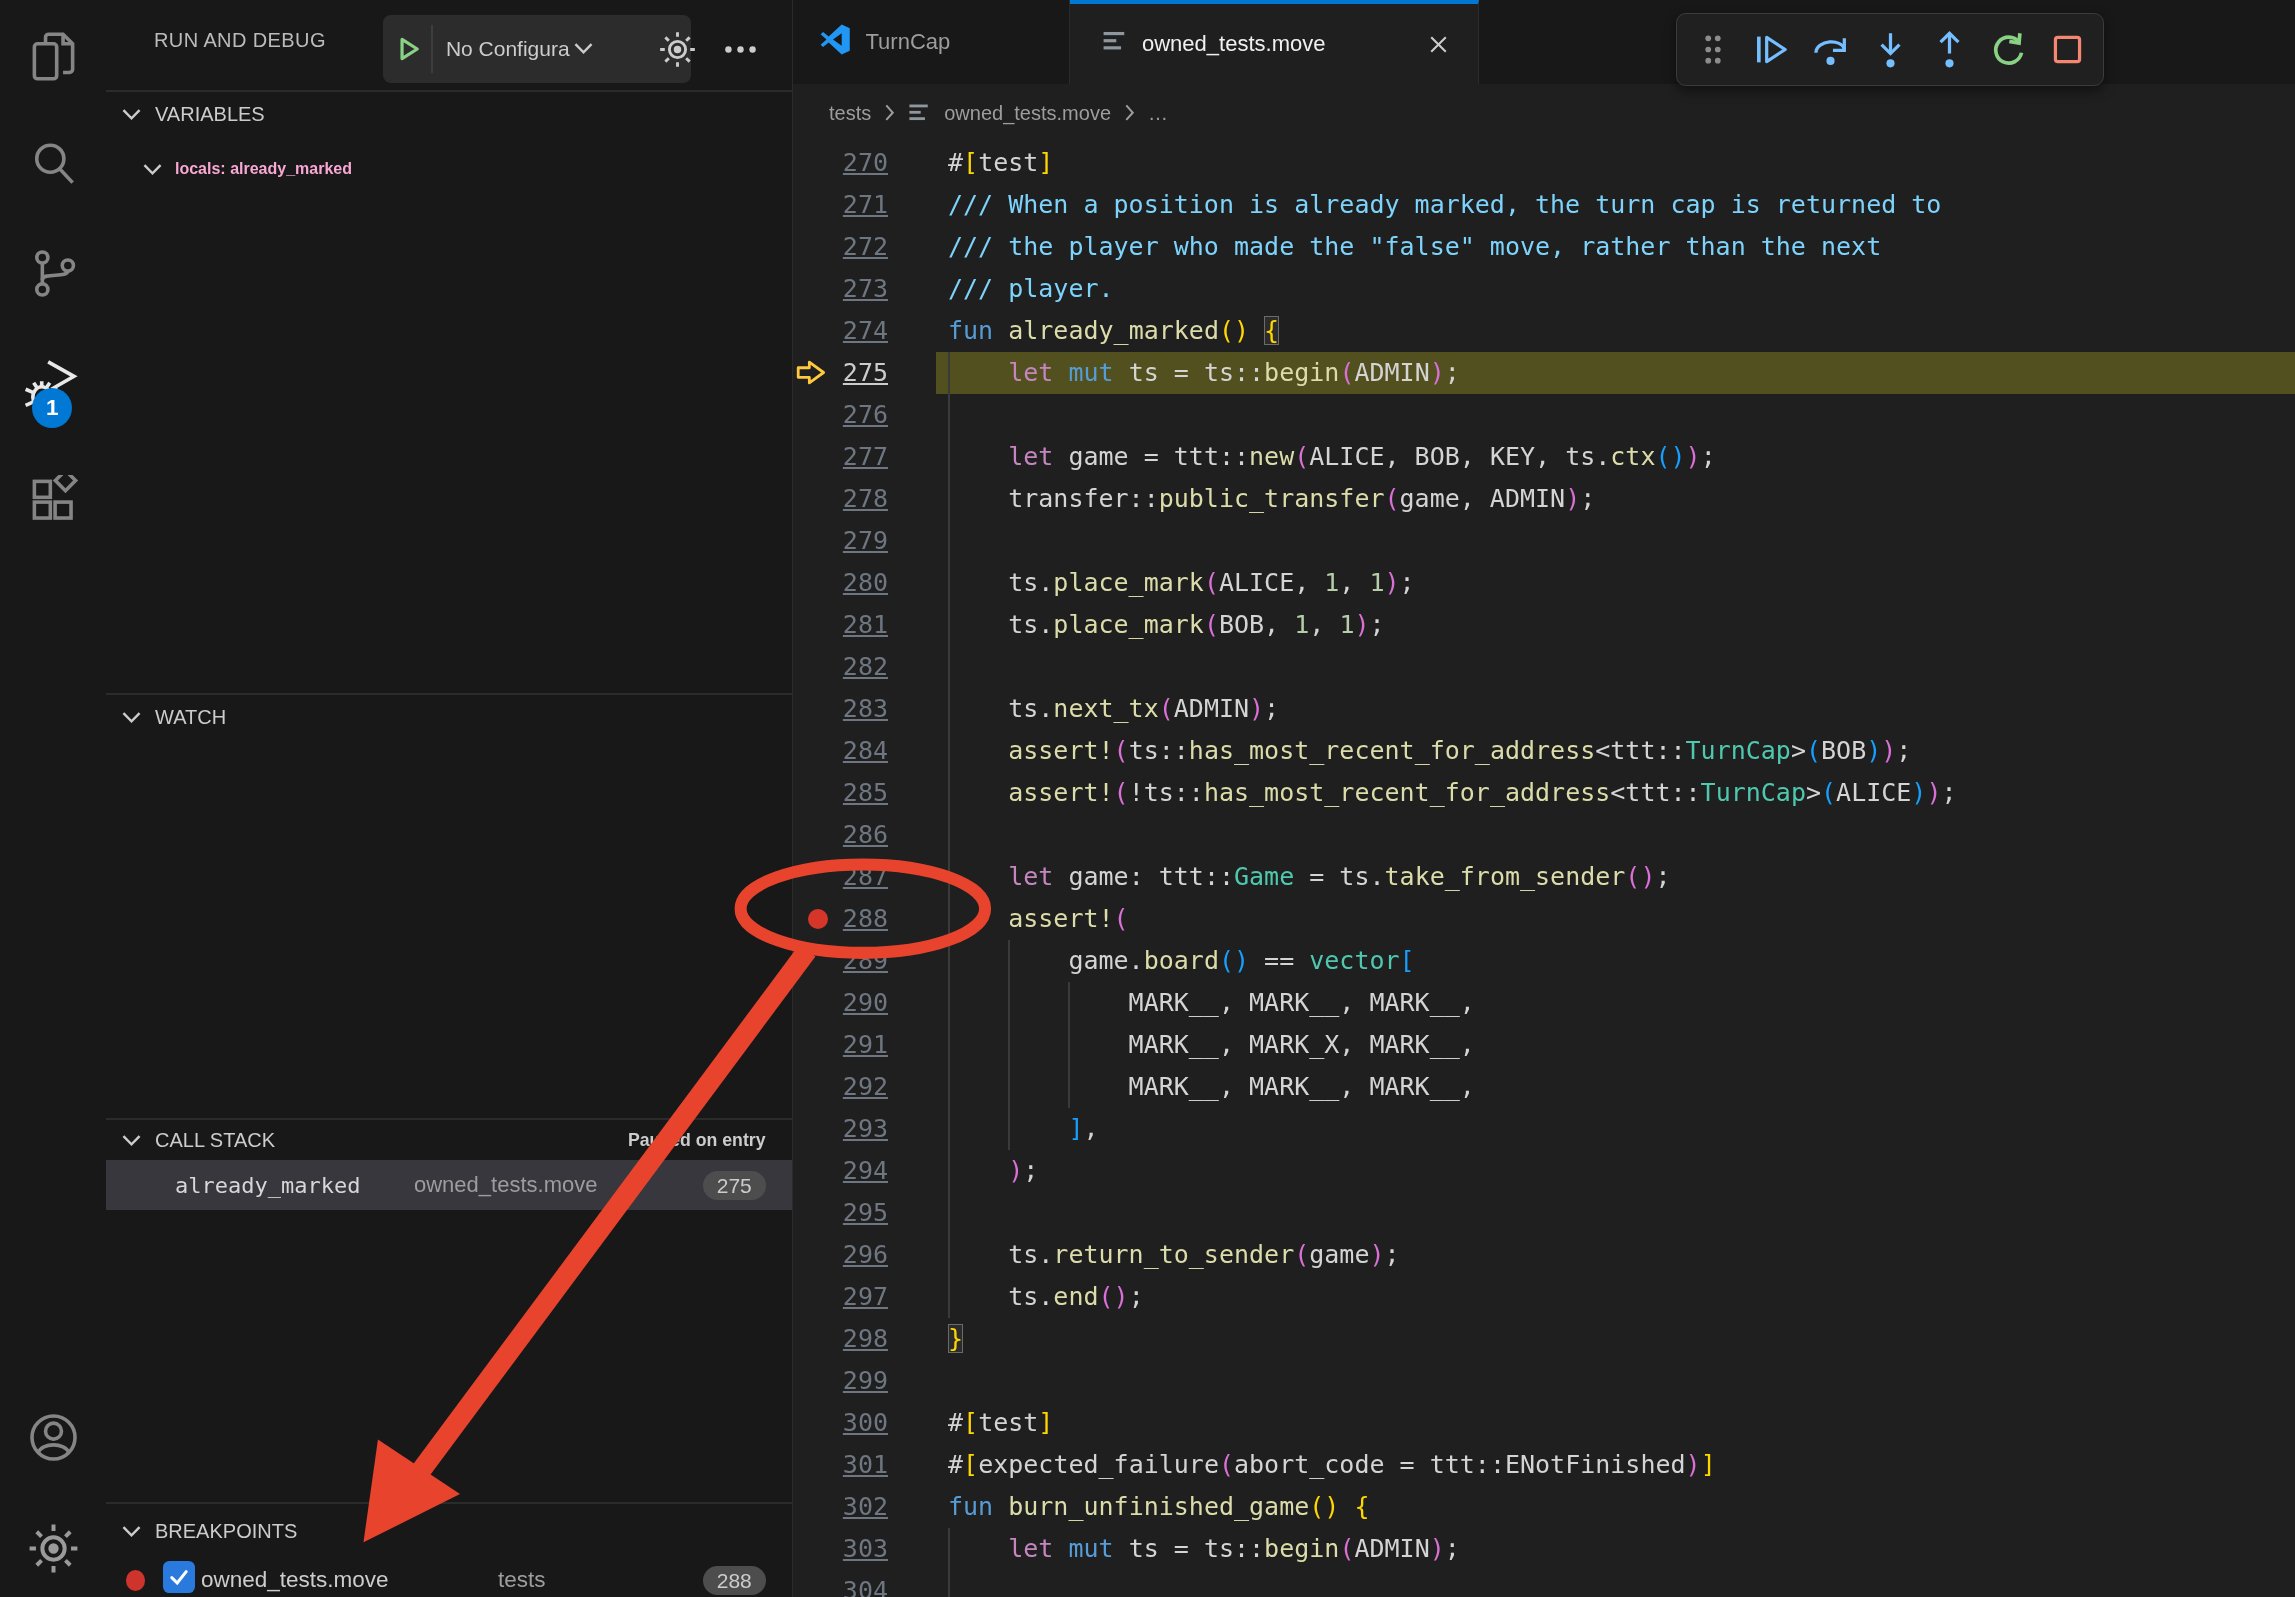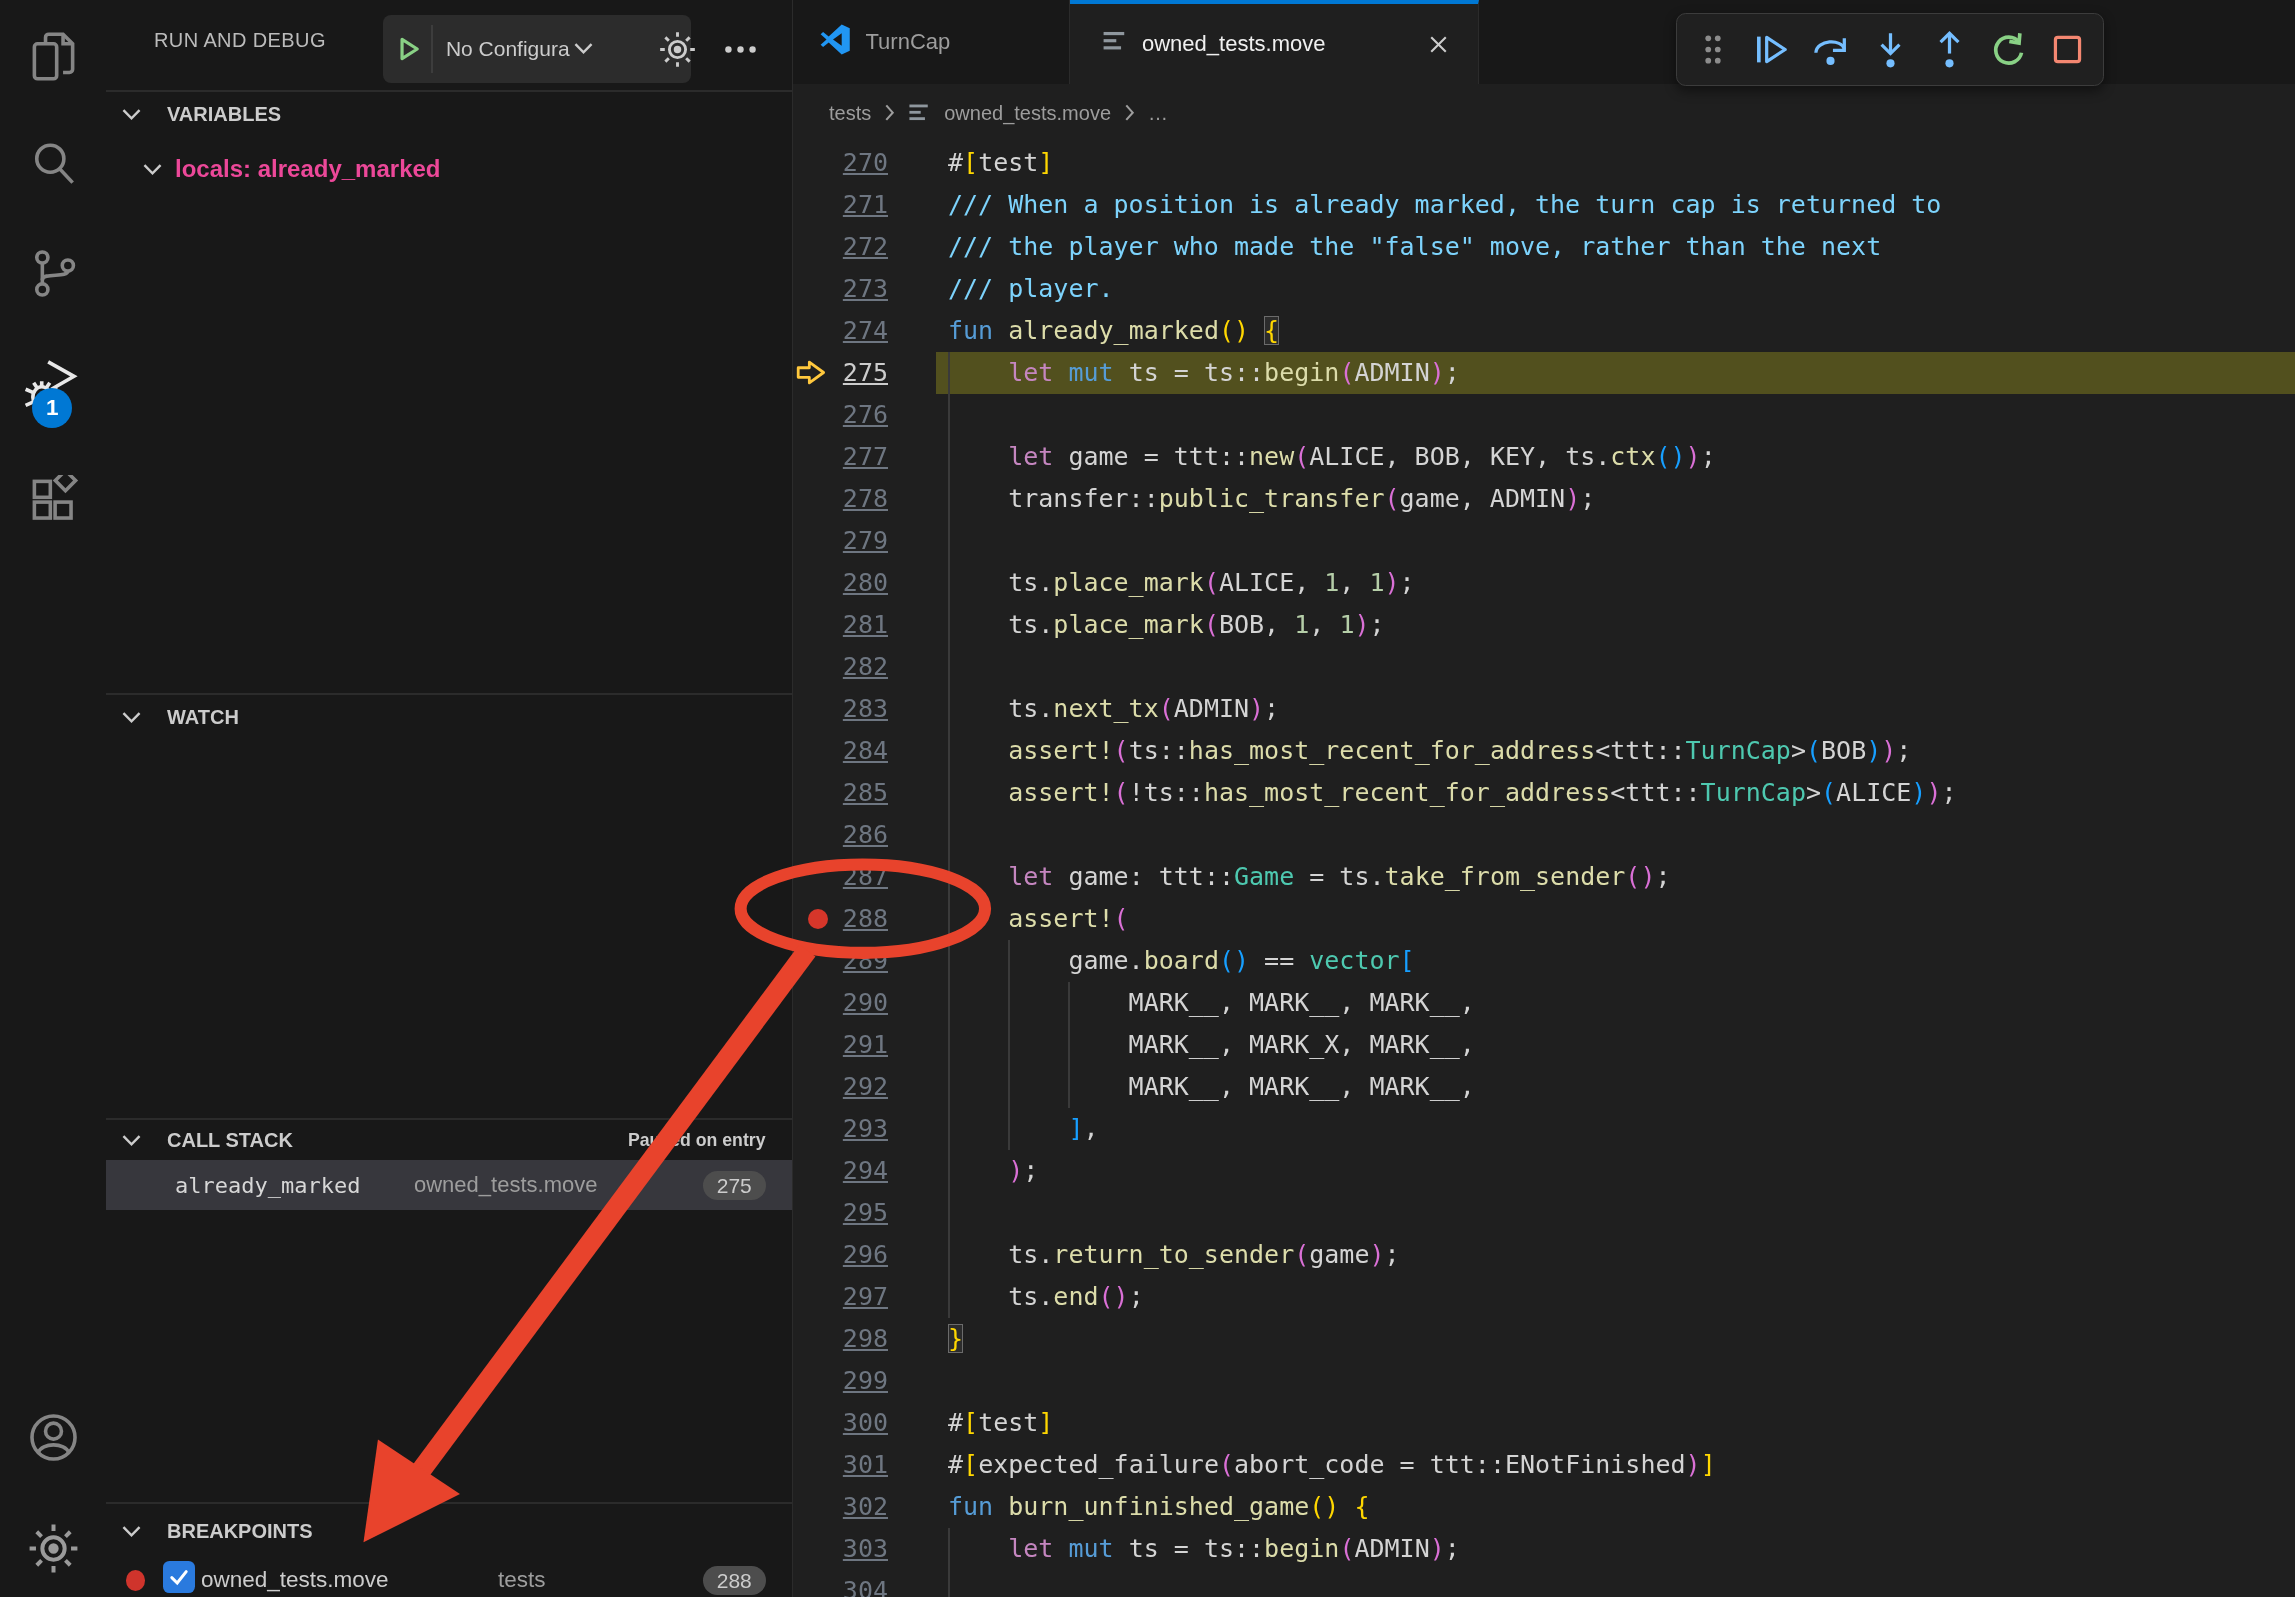--- a/index.html
+++ b/index.html
@@ -18,22 +18,22 @@
   .cfg-play{padding:0 11.3px 0 14.5px;display:flex;align-items:center;}
   .cfg-div{width:1.6px;height:48px;background:#3d3d3d;}
   .cfg-label{font-size:21px;color:#ccc;padding-left:13px;max-width:158px;overflow:hidden;white-space:nowrap;}
   .cfg-chev{margin-left:3.2px;display:flex;align-items:center;}
   .sb-gear{position:absolute;left:553px;top:31px;}
   .sb-dots{position:absolute;left:616px;top:31px;}
   .sb-divider{position:absolute;left:0;width:686px;height:1.6px;background:#2b2b2b;}
   .sec-header{position:absolute;left:0;width:686px;height:32px;display:flex;align-items:center;}
   .sec-chev{position:absolute;left:14.5px;display:flex;}
   .sec-chev2{position:absolute;left:36px;display:flex;}
-  .sec-label{position:absolute;left:61px;font-size:20px;font-weight:bold;color:#ccc;white-space:nowrap;}
-  .sec-label2{position:absolute;left:69px;font-size:24px;font-weight:bold;color:#ec4899;white-space:nowrap;}
+  .sec-label{position:absolute;left:49px;font-size:20px;font-weight:normal;color:#ccc;white-space:nowrap;}
+  .sec-label2{position:absolute;left:69px;font-size:16px;font-weight:bold;color:#f9a8d4;white-space:nowrap;}
   .paused{position:absolute;right:26.5px;font-size:17.7px;font-weight:bold;color:#ccc;}
   .cs-row{position:absolute;left:0;top:1160px;width:686px;height:50px;background:#37373d;display:flex;align-items:center;}
   .cs-name{position:absolute;left:69px;font-family:"DejaVu Sans Mono",monospace;font-size:22px;color:#d7d7d7;}
   .cs-file{position:absolute;left:308px;font-size:22px;color:#9d9d9d;}
   .badge{position:absolute;right:26.5px;background:#4d4d4d;color:#ccc;border-radius:19.3px;
     font-size:21px;padding:4px 13.7px;line-height:1;}
   .bp-row{position:absolute;left:0;top:1559px;width:686px;height:42px;display:flex;align-items:center;}
   .bp-dot-sm{position:absolute;left:20px;top:10.5px;width:19.3px;height:21px;border-radius:50%;background:#cf342c;}
   .bp-check{position:absolute;left:57px;top:1.6px;width:32px;height:32px;border-radius:6.4px;background:#2a7ade;
     display:flex;align-items:center;justify-content:center;}

